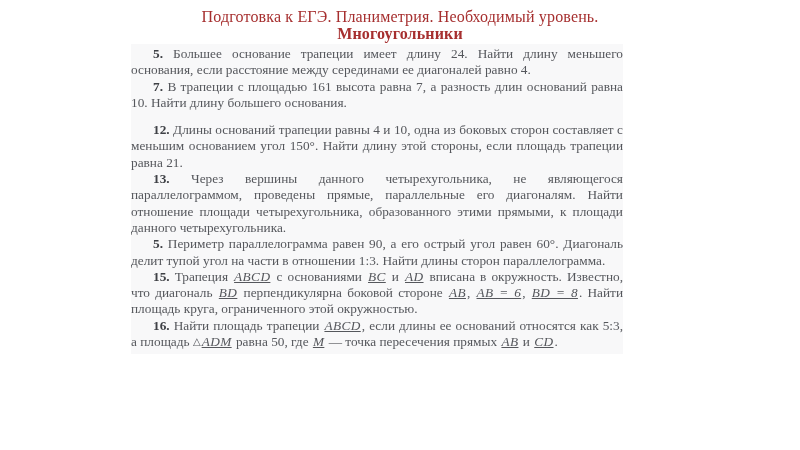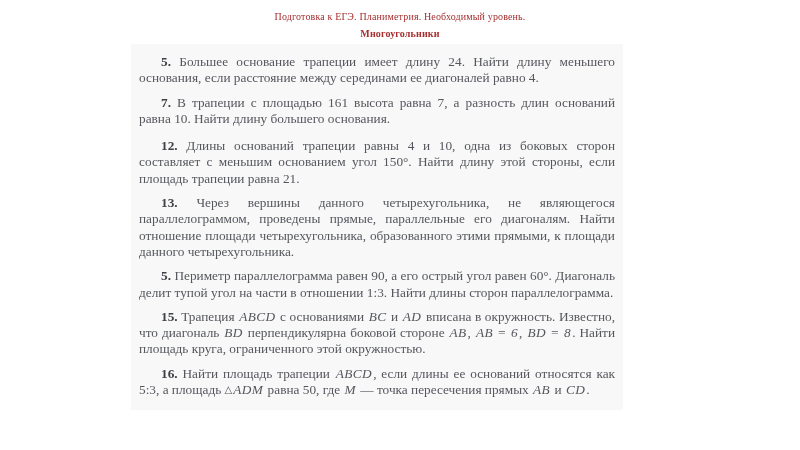--- a/index.html
+++ b/index.html
@@ -20,21 +20,21 @@
     background: #ffffff;
   }
   .title-block {
     position: absolute;
     left: 0;
     top: 9px;
     width: 800px;
     text-align: center;
     color: #A62F2F;
     font-family: "Liberation Serif", "DejaVu Serif", serif;
-    font-size: 10px;
+    font-size: 16px;
     line-height: 16.5px;
     letter-spacing: 0.15px;
   }
   .title-line-2 {
     display: block;
     font-weight: bold;
   }
   .scan {
     position: absolute;
     left: 131px;
@@ -43,21 +43,21 @@
     background: #f8f8f9;
     color: #54565b;
     font-size: 13.3px;
     line-height: 16.3px;
     text-align: justify;
     text-justify: inter-word;
     padding: 2px 0 4px 0;
     -webkit-font-smoothing: none;
   }
   .prob {
-    margin: 8px;
+    margin: 0;
     text-indent: 22px;
     text-align: justify;
     hyphens: manual;
     color: #55575c;
   }
   .prob.gap {
     margin-top: 11px;
   }
   .num {
     font-weight: bold;
@@ -66,21 +66,21 @@
   .mth {
     font-style: italic;
     letter-spacing: 0.4px;
     padding: 0 1px;
   }
   .tri {
     font-style: normal;
     font-size: 10px;
     vertical-align: 1px;
   }
-  .nb { white-space: nowrap; }
+  .nb { white-space: nowrap; text-decoration: underline; }
 </style>
 </head>
 <body>
 
 <div class="page">
 
   <div class="title-block">
     <span>Подготовка к ЕГЭ. Планиметрия. Необходимый уровень.</span>
     <span class="title-line-2">Многоугольники</span>
   </div>

